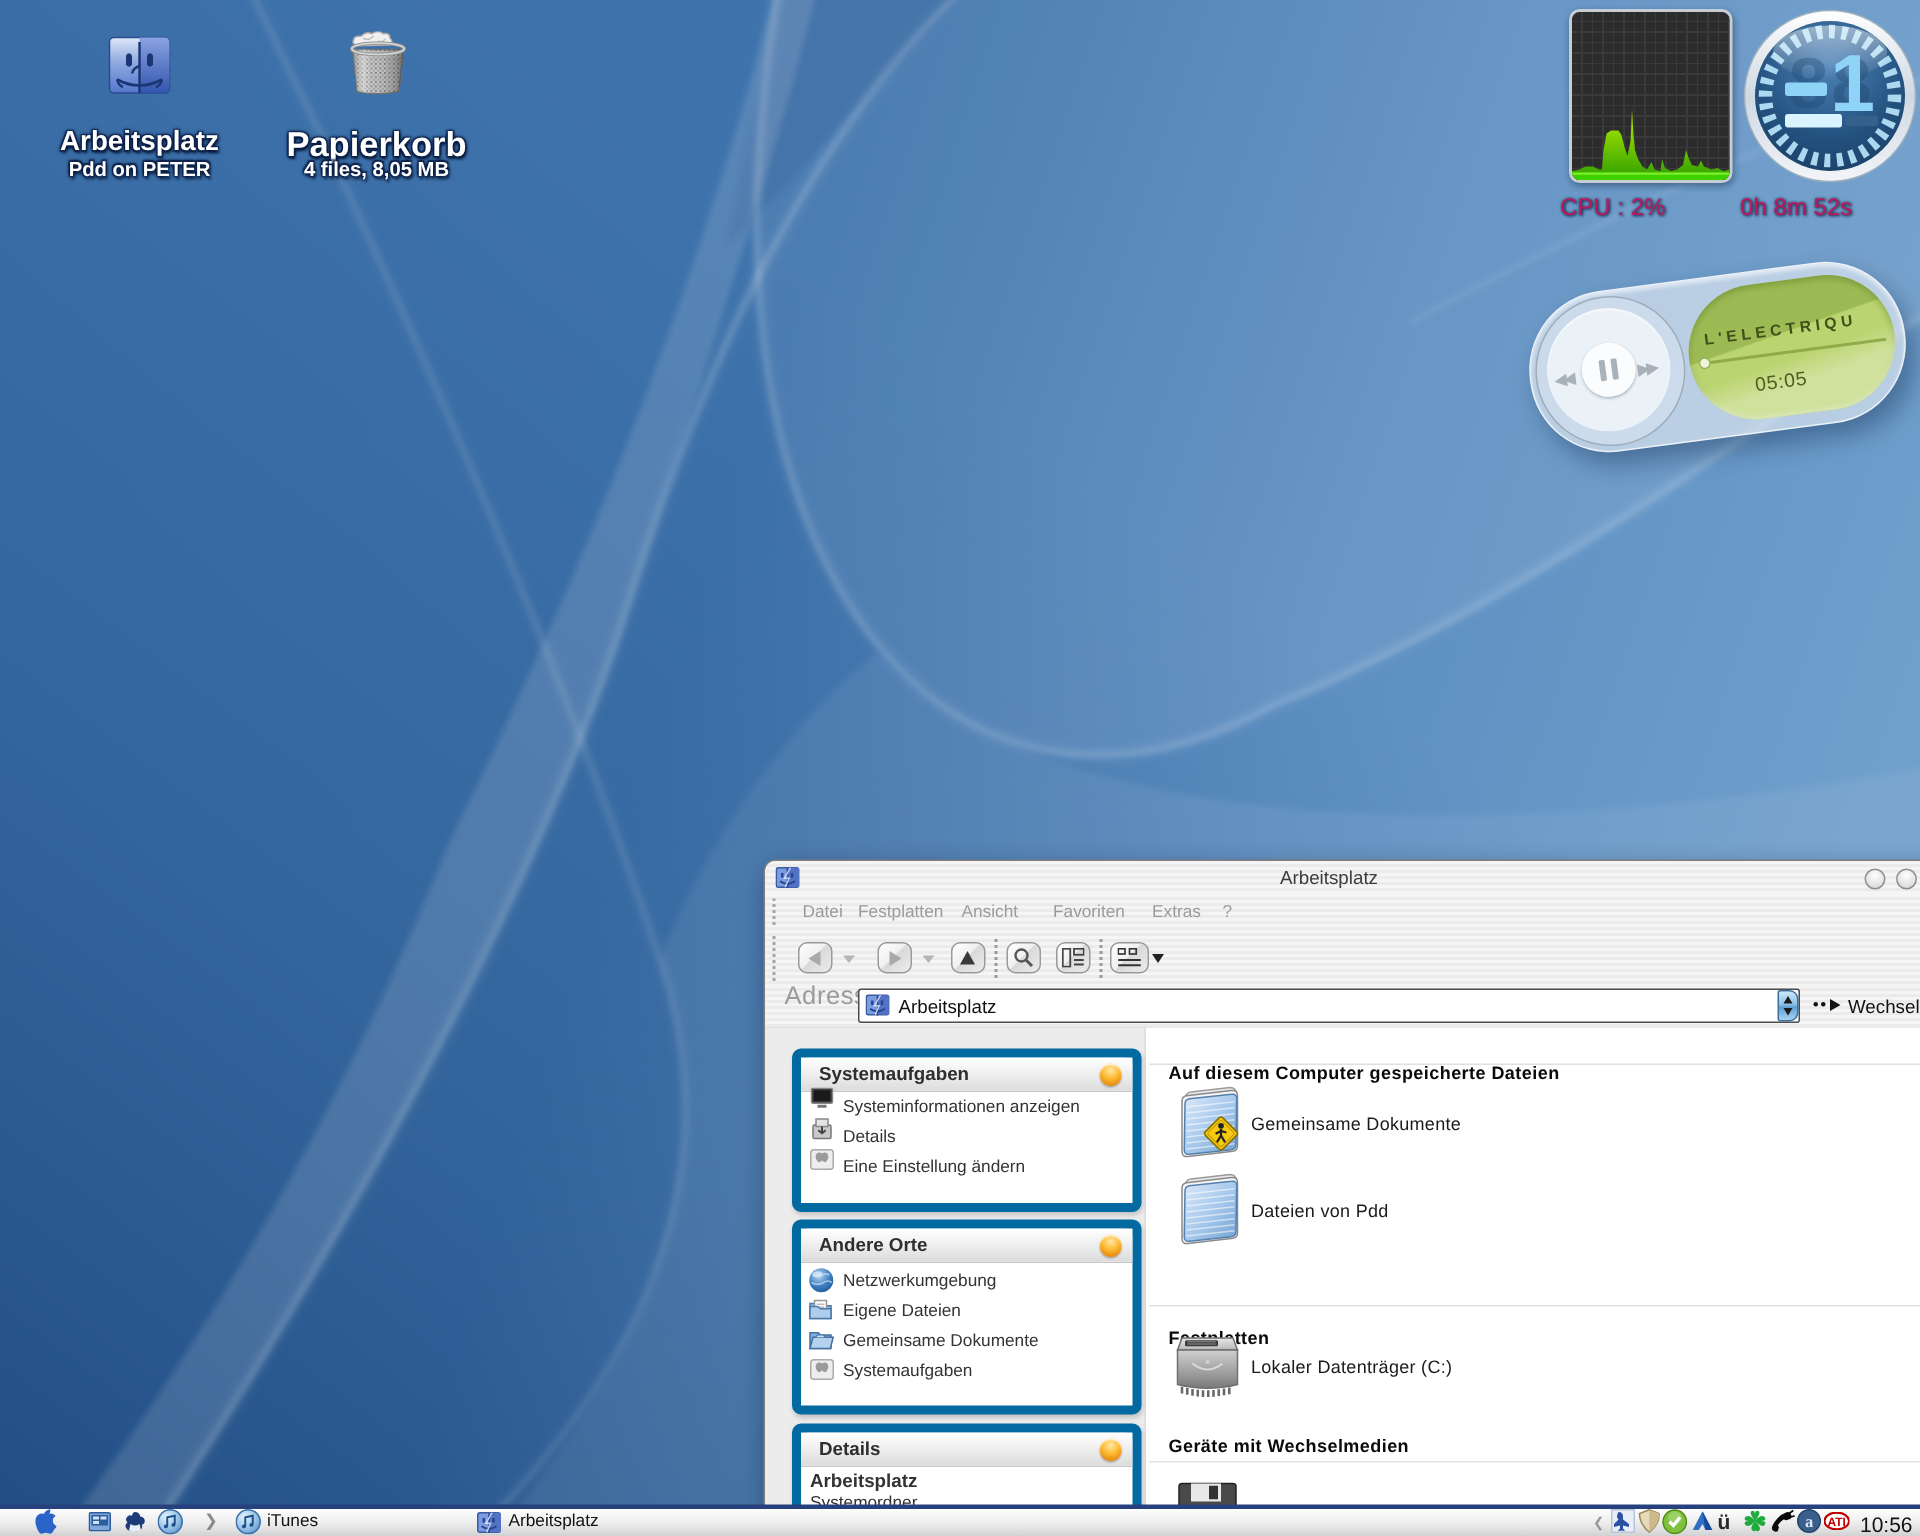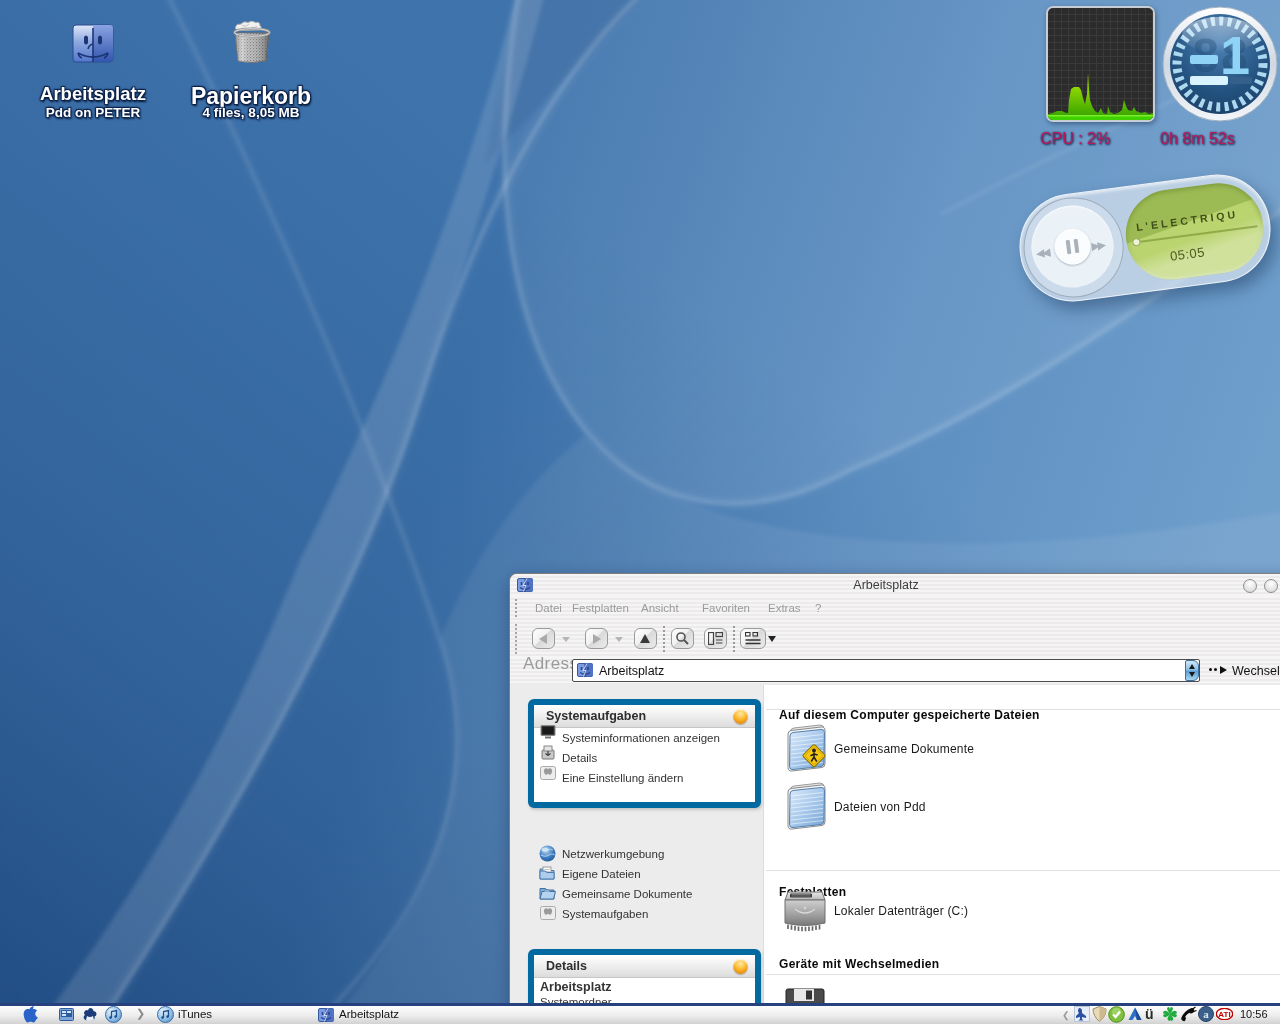--- a/index.html
+++ b/index.html
@@ -309,20 +309,26 @@
     <rect x="3" y="1" width="8" height="5" fill="#e4e4e4" stroke="#888"></rect>
     <path d="M 7,6 v 4 M 4.5,8.5 L 7,10.5 L 9.5,8.5" stroke="#444" stroke-width="1.3" fill="none"></path>
   </svg>
   <div class="pitem" style="left:52px;top:178px;">Details</div>
   <svg class="abs" style="left:30px;top:192px" width="16" height="14" viewBox="0 0 16 14">
     <rect x="0.5" y="0.5" width="15" height="13" rx="2" fill="#ededed" stroke="#aaa"></rect>
     <path d="M 8,3 q -2,-1.5 -3.5,0 q -1.5,2 0,4.5 q 1.5,2.5 3.5,0 q 2,2.5 3.5,0 q 1.5,-2.5 0,-4.5 q -1.5,-1.5 -3.5,0" fill="#9a9a9a"></path>
   </svg>
   <div class="pitem" style="left:52px;top:198px;">Eine Einstellung ändern</div>
 
+  <div class="panel" style="top:239px;height:118px;">
+    <div class="phead">
+        <b>Andere Orte</b>
+        <div class="pball"></div>
+      </div>
+  </div>
   <svg class="abs" style="left:29px;top:271px" width="17" height="17" viewBox="0 0 17 17">
     <defs>
         <radialGradient id="glb" cx="0.4" cy="0.3" r="0.9">
       <stop offset="0" stop-color="#bcd8f2"></stop>
           <stop offset="0.5" stop-color="#3f7fc1"></stop>
       <stop offset="1" stop-color="#174a86"></stop>
         </radialGradient>
       </defs>
     <circle cx="8.5" cy="8.5" r="8" fill="url(#glb)"></circle>
     <path d="M 3,5 q 3,2.5 6,0 q 2,-1.5 5,0 M 2,10 q 4,2.5 8,0 q 3,-2 5.5,0" stroke="#b9d6ee" stroke-width="1.1" fill="none" opacity=".8"></path>
@@ -499,14 +505,14 @@
   </svg>
   <svg class="abs" style="left:1198px;top:1px" width="16" height="16" viewBox="0 0 16 16">
     <circle cx="8" cy="8" r="7.5" fill="#3a5f8a"></circle>
     <circle cx="8" cy="8" r="7.5" fill="none" stroke="#24466b"></circle>
     <text x="8" y="12" font-size="11" font-weight="bold" fill="#dce8f4" text-anchor="middle" font-family="Liberation Serif,serif">a</text>
   </svg>
   <svg class="abs" style="left:1216px;top:3px" width="17" height="12" viewBox="0 0 17 12">
     <ellipse cx="8.5" cy="6" rx="8.2" ry="5.6" fill="#fff" stroke="#c00000" stroke-width="1.4"></ellipse>
     <text x="8.5" y="9" font-size="8" font-weight="bold" fill="#c00000" text-anchor="middle">ATI</text>
   </svg>
-  <div class="abs" style="left:1240px;top:3px;font-size:11px;">10:56</div>
+  <div class="abs" style="left:1240px;top:3px;font-size:14px;">10:56</div>
 </div>
 
 </body></html>

